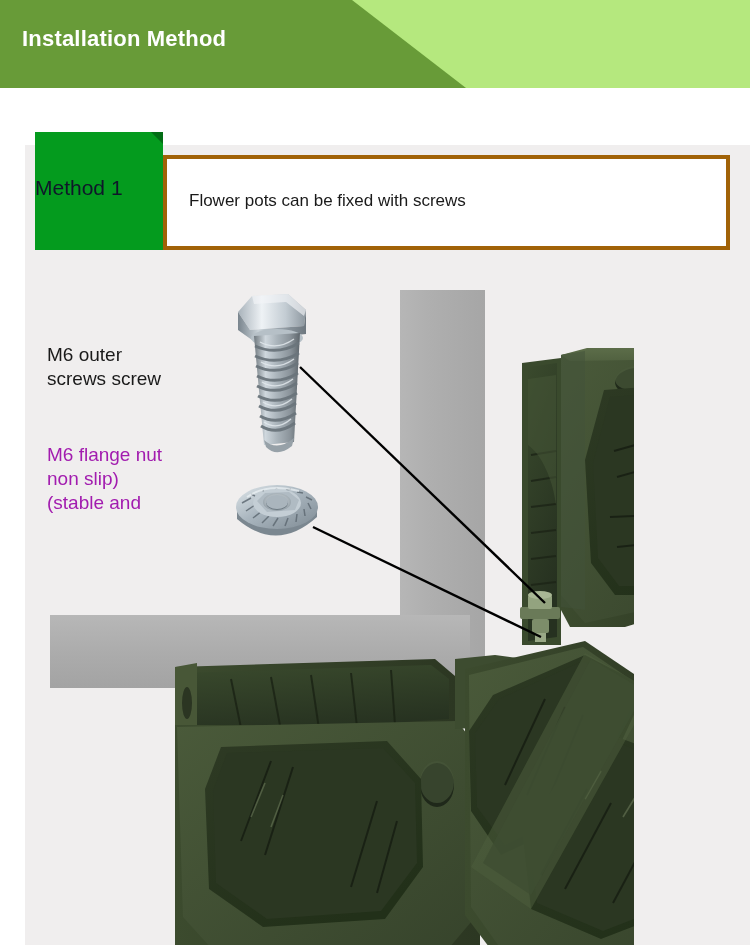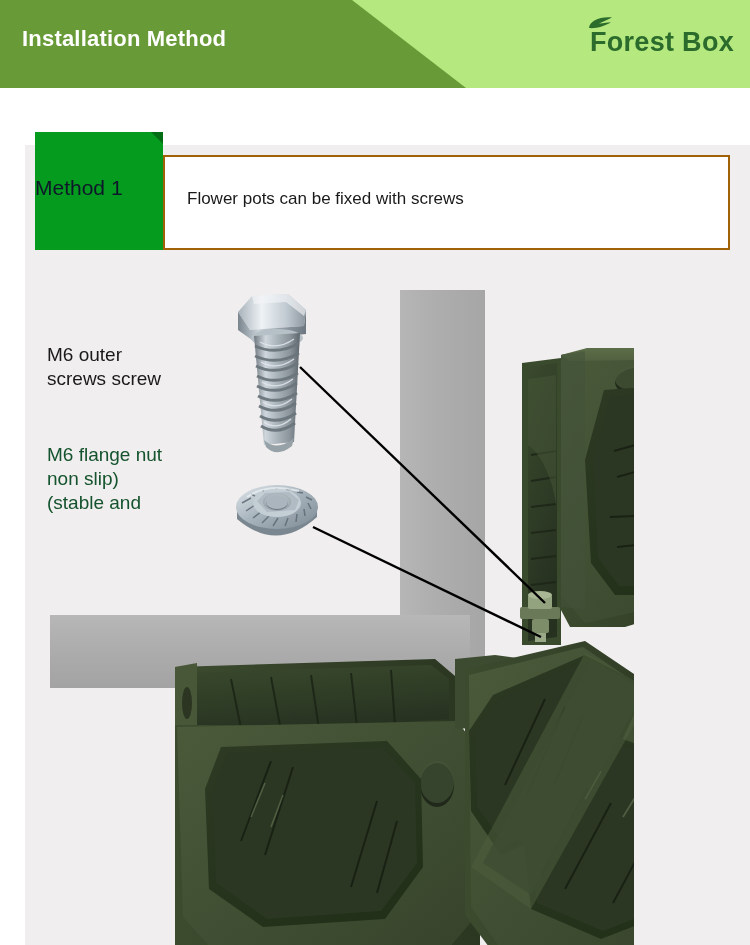--- a/index.html
+++ b/index.html
@@ -30,37 +30,37 @@
   .panel{position:absolute;left:25px;top:145px;width:725px;height:800px;background:#f0eeee;}
 
   
   .method-wrap{position:absolute;left:35px;top:132px;width:700px;height:118px;}
   .method-tab{position:absolute;left:0;top:0;width:128px;height:118px;background:#049b1e;}
   .method-tab .fold{position:absolute;right:0;top:0;width:0;height:0;
       border-left:12px solid transparent;border-top:12px solid #026d15;}
   .method-tab .lbl{position:absolute;left:0;right:0;top:44px;text-align:left;
       color:#0f172a;font-size:21px;font-family:"Liberation Sans", sans-serif;}
   .method-body{position:absolute;left:128px;top:23px;width:567px;height:95px;
-      background:#ffffff;border:2px solid #a16207;box-sizing:border-box;}
+      background:#ffffff;border:4px solid #a16207;box-sizing:border-box;}
   .method-body .txt{position:absolute;left:22px;top:32px;color:#1a1a1a;
       font-size:17px;font-family:"Liberation Sans", sans-serif;}
 
   
   .scene{position:absolute;left:25px;top:255px;width:609px;height:690px;overflow:hidden;}
 
   
   .post{position:absolute;left:375px;top:35px;width:85px;height:420px;
       background:linear-gradient(90deg,#b6b6b6 0%,#aeaeae 40%,#a6a6a6 100%);}
   .beam{position:absolute;left:25px;top:360px;width:420px;height:73px;
       background:linear-gradient(180deg,#b7b7b7 0%,#ababab 55%,#a3a3a3 100%);}
 
   
   .lbl-screw{position:absolute;left:22px;top:88px;width:210px;color:#1a1a1a;
       font-size:19px;line-height:24px;font-family:"Liberation Sans", sans-serif;}
-  .lbl-nut{position:absolute;left:22px;top:188px;width:210px;color:#14532d;
+  .lbl-nut{position:absolute;left:22px;top:188px;width:210px;color:#a21caf;
       font-size:19px;line-height:24px;font-family:"Liberation Sans", sans-serif;}
 
   
   .bolt{position:absolute;left:205px;top:35px;width:84px;height:180px;}
   .nut{position:absolute;left:208px;top:222px;width:88px;height:62px;}
 
   
   .leaders{position:absolute;left:0;top:0;width:725px;height:690px;pointer-events:none;}
 
   
@@ -68,28 +68,20 @@
 </style>
 </head>
 <body>
 
 <div id="page">
 
   <div class="header">
     <div class="bg-light"></div>
     <div class="bg-dark"></div>
     <div class="title">Installation Method</div>
-    <div class="brand">
-      <div class="word">
-        <svg class="leaf" viewBox="0 0 26 15">
-          <path d="M1 12 C2 5, 11 0.5, 24 1.5 C20 3.5, 15.5 5.5, 11 7.5 C16 7, 20 6.6, 23 6.2 C17 10, 8 12.8, 1 12 Z" fill="#2b6b2b"></path>
-        </svg>
-        <span>Forest Box</span>
-      </div>
-    </div>
   </div>
 
   <div class="panel"></div>
 
   <div class="method-wrap">
     <div class="method-tab">
       <div class="fold"></div>
       <div class="lbl">Method 1</div>
     </div>
     <div class="method-body">

